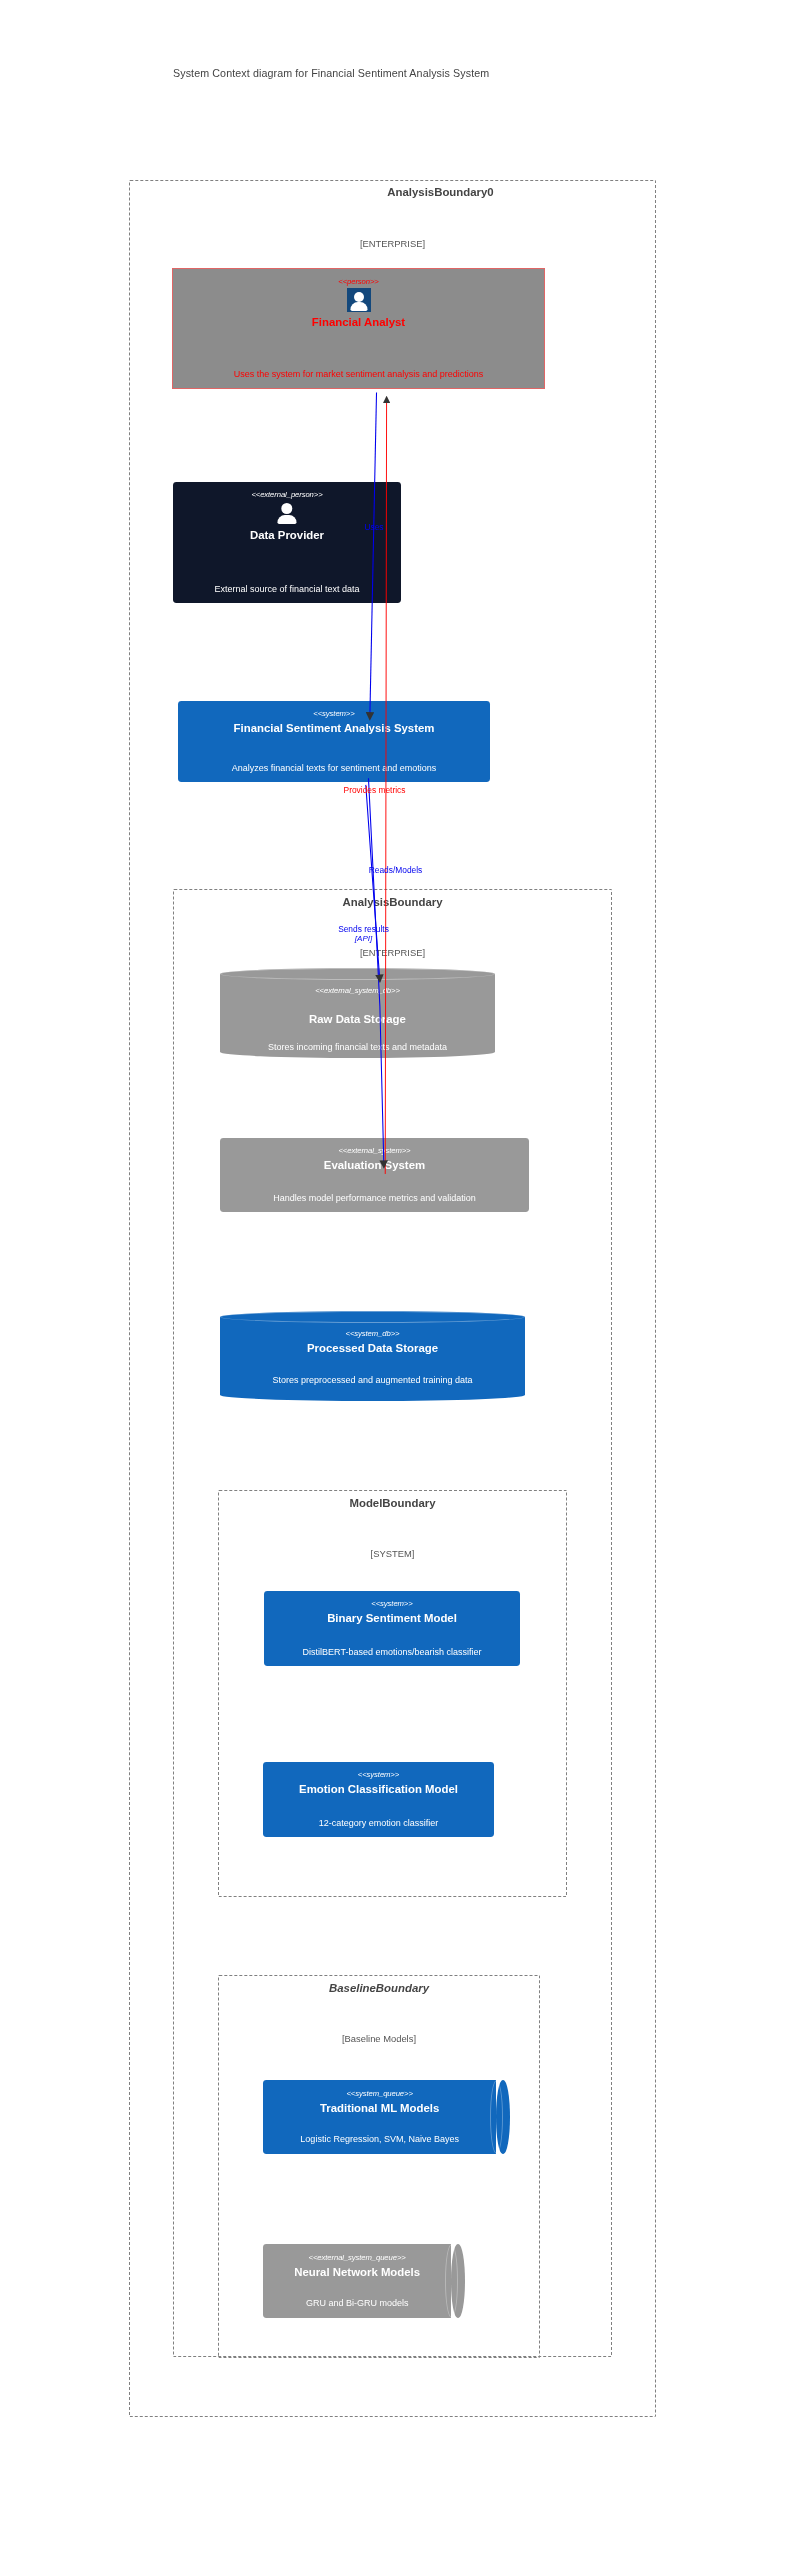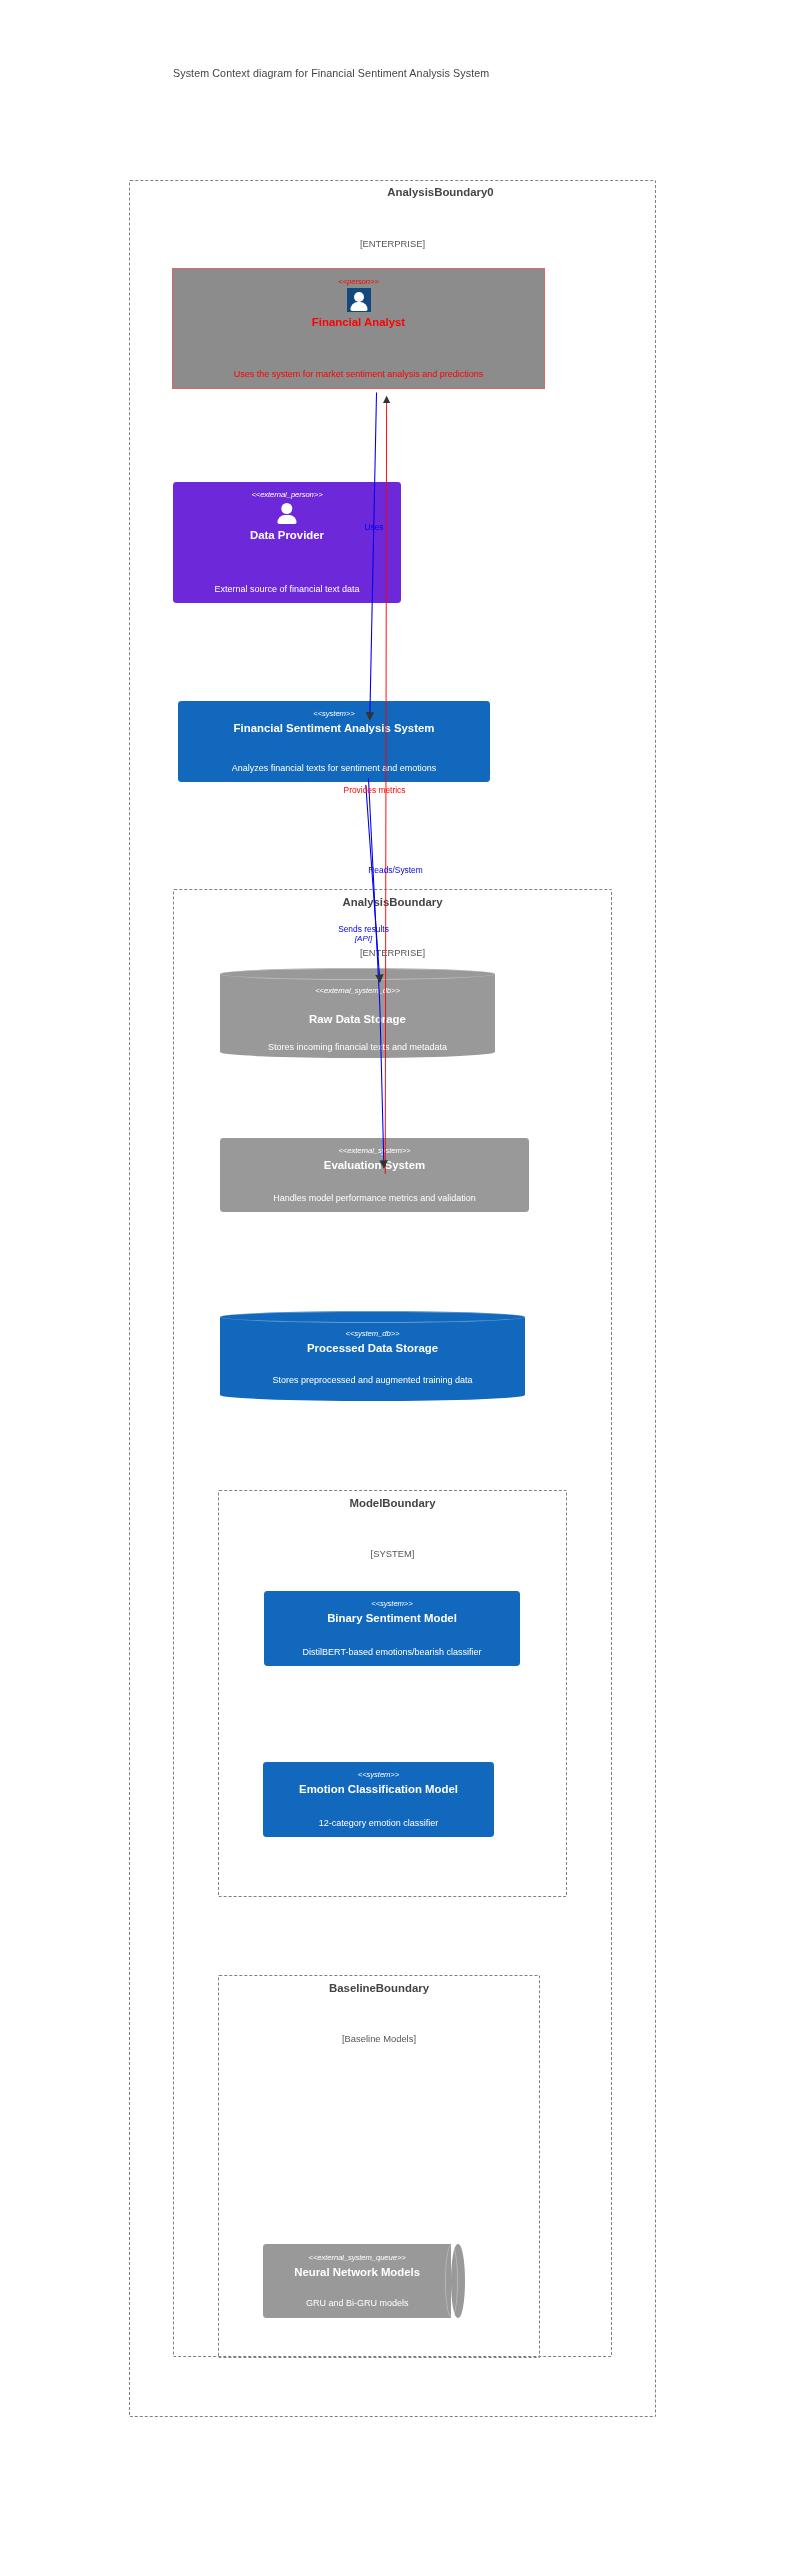--- a/index.html
+++ b/index.html
@@ -96,21 +96,21 @@
   .node-desc {
     font-size: 9px;
     line-height: 12px;
     margin-top: auto;
     margin-bottom: 1.3px;
   }
 
   
   .fill-blue   { background: #1168bd; color: #ffffff; }
   .fill-gray   { background: #999999; color: #ffffff; }
-  .fill-dgray  { background: #6d28d9; color: #ffffff; }
+  .fill-dgray  { background: #0f172a; color: #ffffff; }
   .fill-person { background: #8c8c8c; color: #ff0000; border: 1px solid #e06666; }
 
   .rounded { border-radius: 3.4px; }
 
   
   .person-icon {
     width: 24px;
     height: 24px;
     background: #13487c;
     margin: 0.7px 0 1.3px 0;
@@ -244,21 +244,21 @@
 
   <div class="boundary" style="left:173px; top:889px; width:439px; height:1468px;"></div>
   <div class="boundary-title" style="left:173px; top:896px; width:439px;">AnalysisBoundary</div>
   <div class="boundary-sub" style="left:173px; top:915px; width:439px;">[ENTERPRISE]</div>
 
   <div class="boundary" style="left:218px; top:1490px; width:349px; height:407px;"></div>
   <div class="boundary-title" style="left:218px; top:1497px; width:349px;">ModelBoundary</div>
   <div class="boundary-sub" style="left:218px; top:1516px; width:349px;">[SYSTEM]</div>
 
   <div class="boundary" style="left:218px; top:1975px; width:322px; height:383px;"></div>
-  <div class="boundary-title" style="left:218px; top:1982px; width:322px;">BaselineBoundary</div>
+  <div class="boundary-title" style="left:218px; top:1982px; width:322px;font-style:italic;">BaselineBoundary</div>
   <div class="boundary-sub" style="left:218px; top:2001px; width:322px;">[Baseline Models]</div>
 
   <svg id="edge-layer" viewBox="0 0 1186 3840" preserveAspectRatio="none">
     <defs>
       <marker id="ah-dark" markerWidth="8" markerHeight="8" refX="6.5" refY="4" orient="auto" markerUnits="strokeWidth">
         <path d="M0,0 L8,4 L0,8 z" fill="#333333"></path>
       </marker>
     </defs>
 
     <path d="M 561,585 L 551,1072" stroke="#0000ee" stroke-width="1.6" fill="none" marker-end="url(#ah-dark)"></path>
@@ -272,21 +272,21 @@
 
   <div class="edge-label lbl-blue" style="left:354px; top:522px; width:40px;">
     <span>Uses</span>
   </div>
 
   <div class="edge-label lbl-red" style="left:314px; top:785px; width:121px;">
     <span>Provides metrics</span>
   </div>
 
   <div class="edge-label lbl-blue" style="left:335px; top:865px; width:121px;">
-    <span>Reads/System</span>
+    <span>Reads/Models</span>
   </div>
 
   <div class="edge-label lbl-blue" style="left:310px; top:924px; width:107px;">
     <span>Sends results</span>
     <span class="tech">[API]</span>
   </div>
 
   <div class="node fill-person" style="left:172px; top:268px; width:373px; height:121px; z-index:4;">
     <div class="node-inner">
       <div class="stereotype">&lt;&lt;person&gt;&gt;</div>
@@ -360,20 +360,30 @@
   </div>
 
   <div class="node fill-blue rounded" style="left:263px; top:1762px; width:231px; height:75px; z-index:4;">
     <div class="node-inner">
       <div class="stereotype">&lt;&lt;system&gt;&gt;</div>
       <div class="node-name">Emotion Classification Model</div>
       <div class="node-desc">12-category emotion classifier</div>
     </div>
   </div>
 
+  <div class="cyl queue" style="left:263px; top:2080px; width:240px; height:74px; z-index:4;">
+    <div class="q-right fill-blue"></div>
+    <div class="q-body fill-blue" style="border-radius:3.4px 0 0 3.4px;"></div>
+    <div class="q-right-line"></div>
+    <div class="node-content" style="color:#ffffff; padding-right:17.4px;">
+      <div class="stereotype">&lt;&lt;system_queue&gt;&gt;</div>
+      <div class="node-name">Traditional ML Models</div>
+      <div class="node-desc">Logistic Regression, SVM, Naive Bayes</div>
+    </div>
+  </div>
 
   <div class="cyl queue" style="left:263px; top:2244px; width:195px; height:74px; z-index:4;">
     <div class="q-right fill-gray"></div>
     <div class="q-body fill-gray" style="border-radius:3.4px 0 0 3.4px;"></div>
     <div class="q-right-line"></div>
     <div class="node-content" style="color:#ffffff; padding-right:17.4px;">
       <div class="stereotype">&lt;&lt;external_system_queue&gt;&gt;</div>
       <div class="node-name">Neural Network Models</div>
       <div class="node-desc">GRU and Bi-GRU models</div>
     </div>

